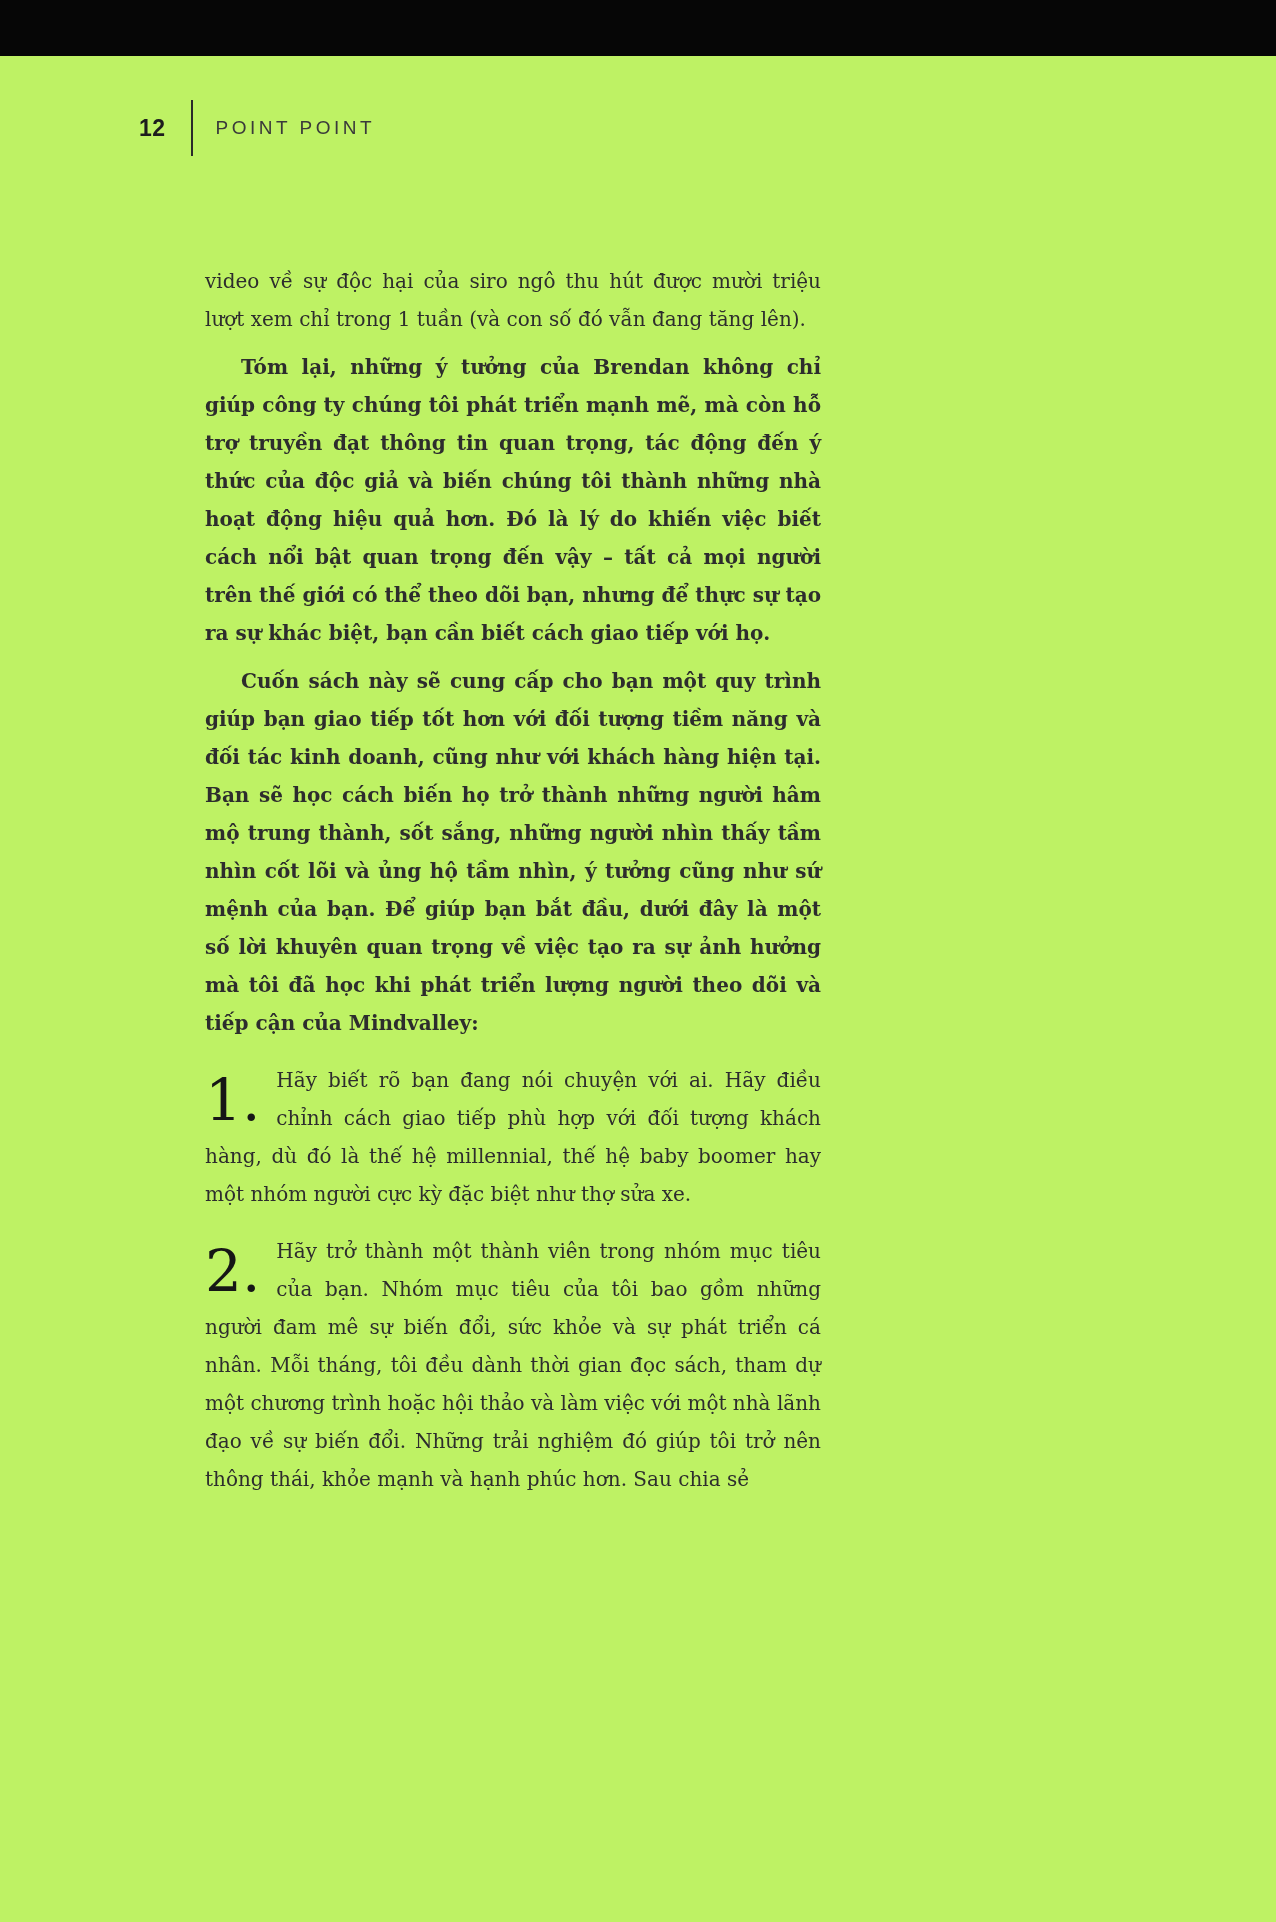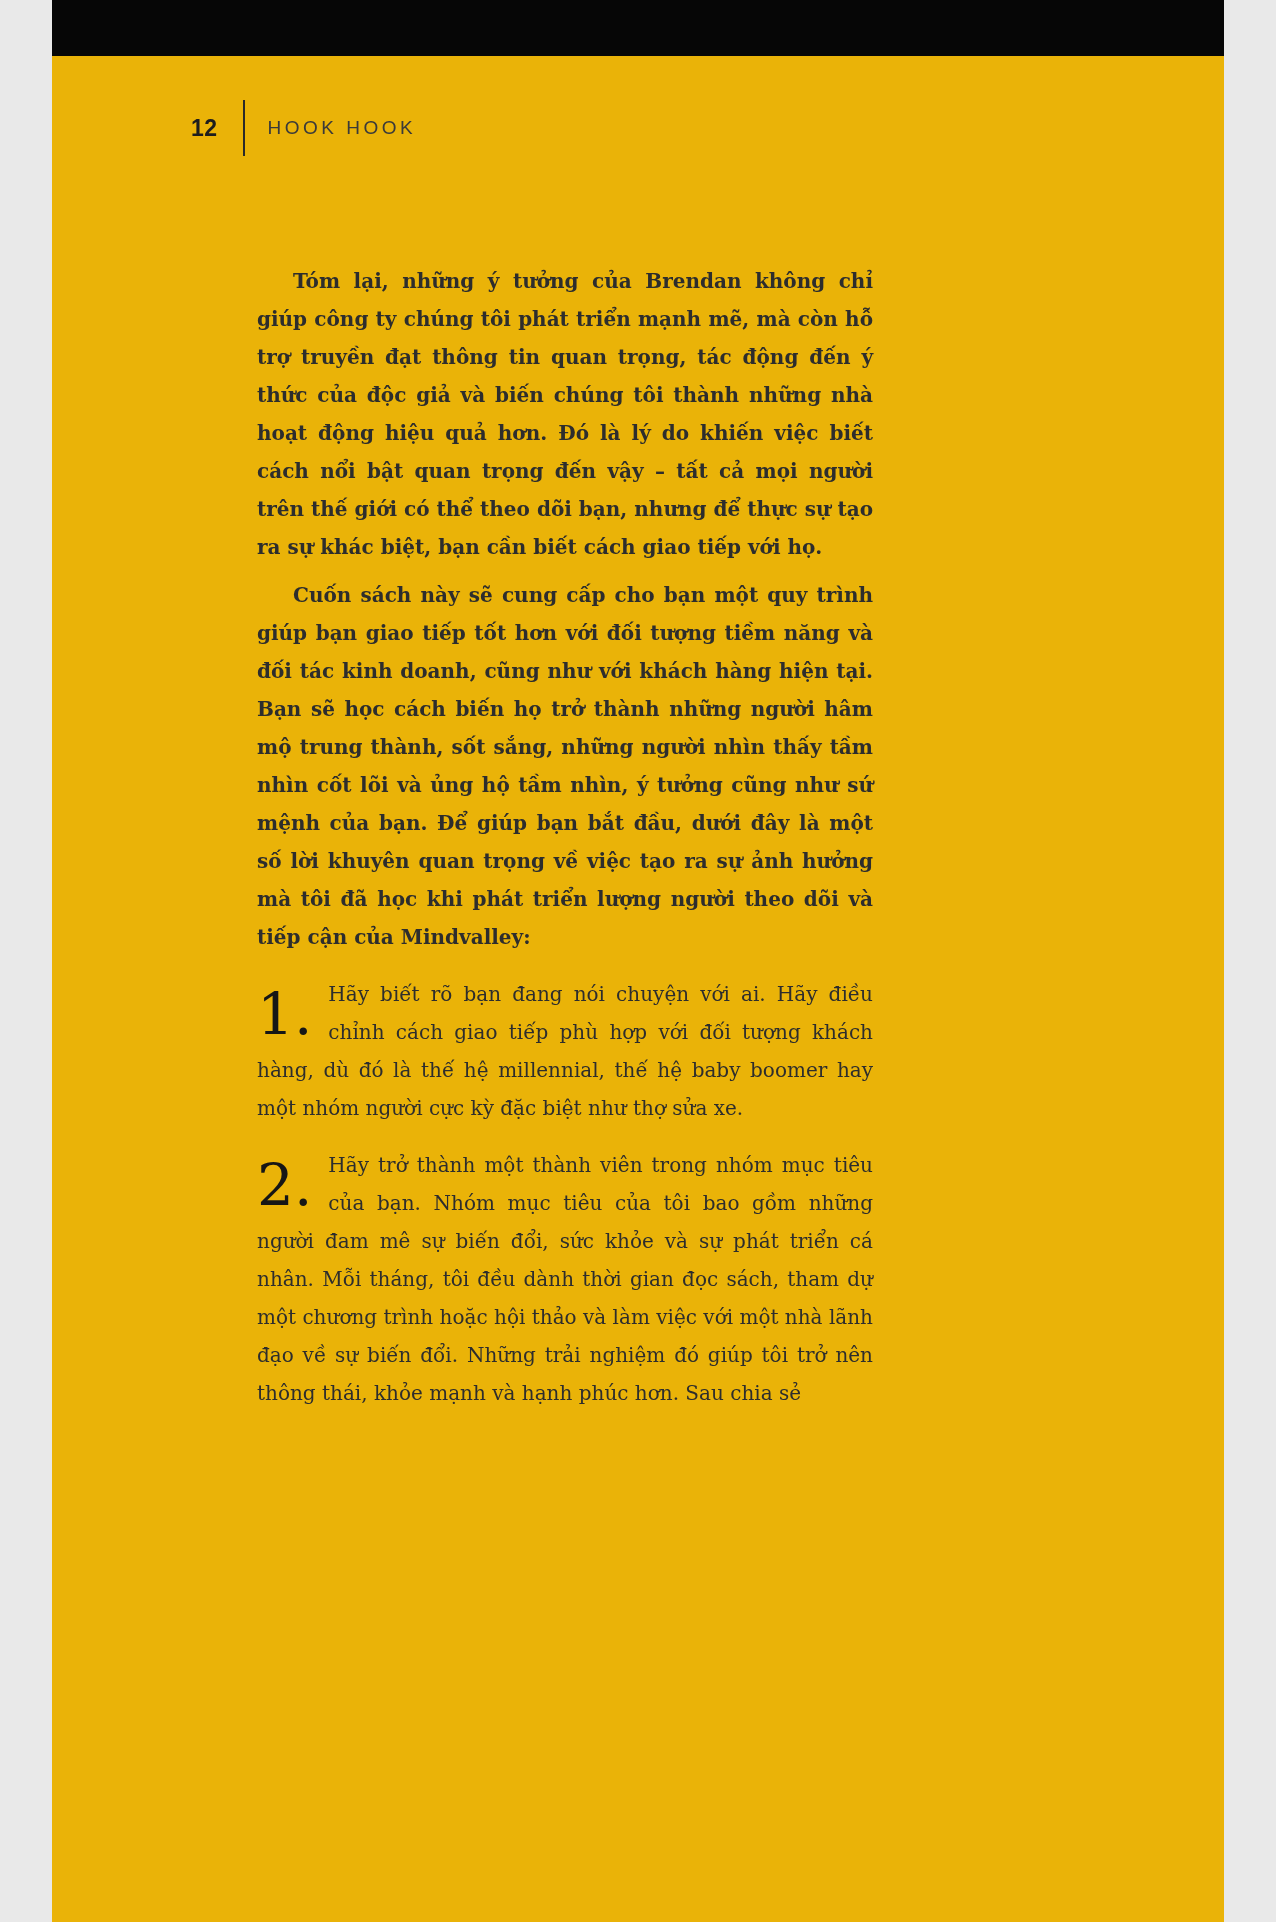--- a/index.html
+++ b/index.html
@@ -1,22 +1,22 @@
 <!DOCTYPE html>
 <html><head>
 <meta charset="utf-8">
 <style>
   * { margin: 0; padding: 0; box-sizing: border-box; }
   html, body { background: #e9e9e9; }
   .page {
     position: relative;
-    width: 1172px;
+    width: 1276px;
     height: 1922px;
     margin: 0 auto;
-    background: #eab308;
+    background: #bef264;
     overflow: hidden;
     font-family: "DejaVu Serif", serif;
   }
   .top-bar {
     position: absolute;
     top: 0; left: 0;
     width: 100%;
     height: 56px;
     background: #060606;
   }
@@ -78,25 +78,26 @@
 </head>
 <body>
 
 <div class="page">
 
   <div class="top-bar"></div>
 
   <header class="running-head">
     <span class="page-num">12</span>
     <span class="head-divider"></span>
-    <span class="book-title">HOOK HOOK</span>
+    <span class="book-title">POINT POINT</span>
   </header>
 
   <main class="body-text">
 
+    <p class="para">video về sự độc hại của siro ngô thu hút được mười triệu lượt xem chỉ trong 1 tuần (và con số đó vẫn đang tăng lên).</p>
 
     <p class="para indent">Tóm lại, những ý tưởng của Brendan không chỉ giúp công ty chúng tôi phát triển mạnh mẽ, mà còn hỗ trợ truyền đạt thông tin quan trọng, tác động đến ý thức của độc giả và biến chúng tôi thành những nhà hoạt động hiệu quả hơn. Đó là lý do khiến việc biết cách nổi bật quan trọng đến vậy – tất cả mọi người trên thế giới có thể theo dõi bạn, nhưng để thực sự tạo ra sự khác biệt, bạn cần biết cách giao tiếp với họ.</p>
 
     <p class="para indent">Cuốn sách này sẽ cung cấp cho bạn một quy trình giúp bạn giao tiếp tốt hơn với đối tượng tiềm năng và đối tác kinh doanh, cũng như với khách hàng hiện tại. Bạn sẽ học cách biến họ trở thành những người hâm mộ trung thành, sốt sắng, những người nhìn thấy tầm nhìn cốt lõi và ủng hộ tầm nhìn, ý tưởng cũng như sứ mệnh của bạn. Để giúp bạn bắt đầu, dưới đây là một số lời khuyên quan trọng về việc tạo ra sự ảnh hưởng mà tôi đã học khi phát triển lượng người theo dõi và tiếp cận của Mindvalley:</p>
 
     <div class="list-item">
       <span class="item-number">1.</span>
       <p class="item-text">Hãy biết rõ bạn đang nói chuyện với ai. Hãy điều chỉnh cách giao tiếp phù hợp với đối tượng khách hàng, dù đó là thế hệ millennial, thế hệ baby boomer hay một nhóm người cực kỳ đặc biệt như thợ sửa xe.</p>
     </div>
 

